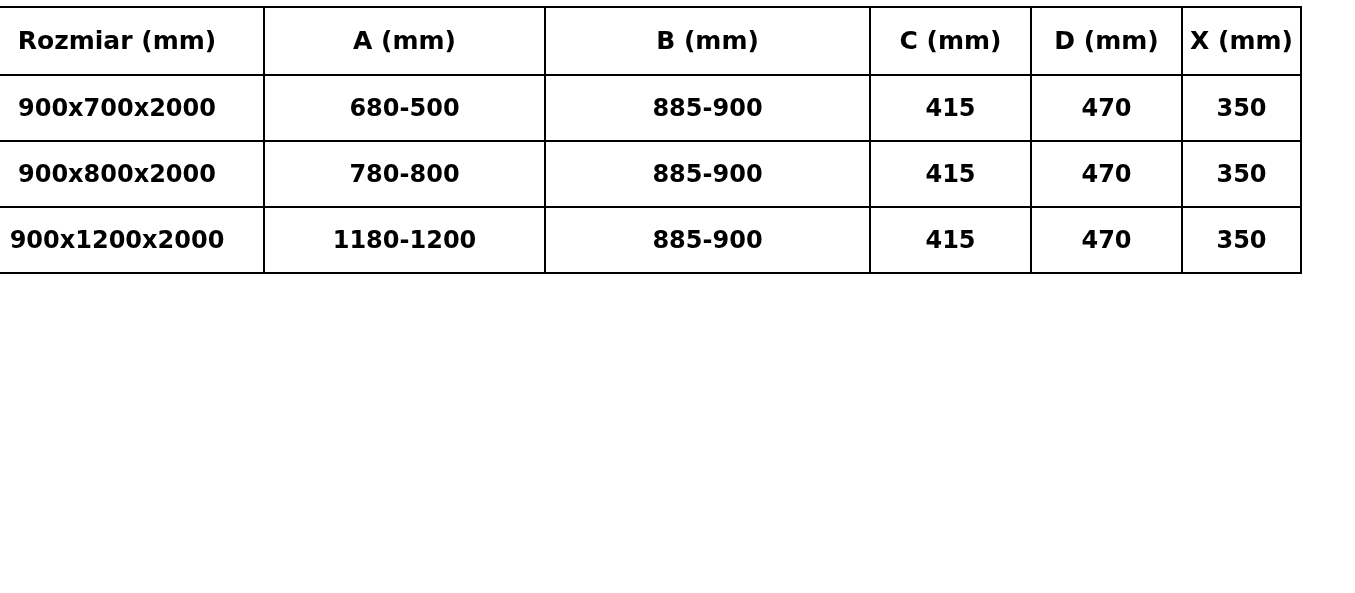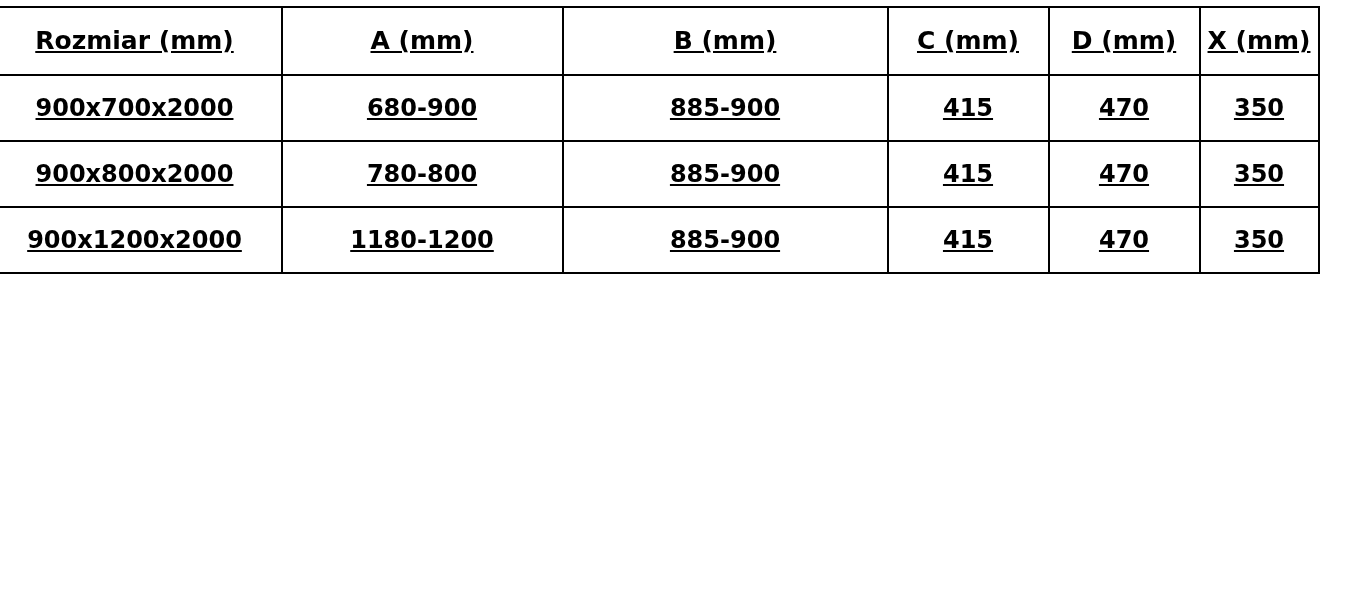--- a/index.html
+++ b/index.html
@@ -12,22 +12,21 @@
     height: 593px;
     font-family: "DejaVu Sans", sans-serif;
     color: #000000;
   }
   .sheet {
     width: 1302px;
     height: 593px;
     box-sizing: border-box;
     display: flex;
     align-items: flex-start;
-    justify-content: center;
-    text-decoration: underline;
+    justify-content: flex-end;
   }
   table.spec {
     border-collapse: collapse;
     table-layout: fixed;
     width: 1331px;
     margin-left: 4px;
     margin-top: 6px;
   }
   table.spec td, table.spec th {
     border: 2px solid #000000;
@@ -75,21 +74,21 @@
         <th>A (mm)</th>
         <th>B (mm)</th>
         <th>C (mm)</th>
         <th>D (mm)</th>
         <th>X (mm)</th>
       </tr>
     </thead>
     <tbody>
       <tr>
         <td>900x700x2000</td>
-        <td>680-900</td>
+        <td>680-500</td>
         <td>885-900</td>
         <td>415</td>
         <td>470</td>
         <td>350</td>
       </tr>
       <tr>
         <td>900x800x2000</td>
         <td>780-800</td>
         <td>885-900</td>
         <td>415</td>

